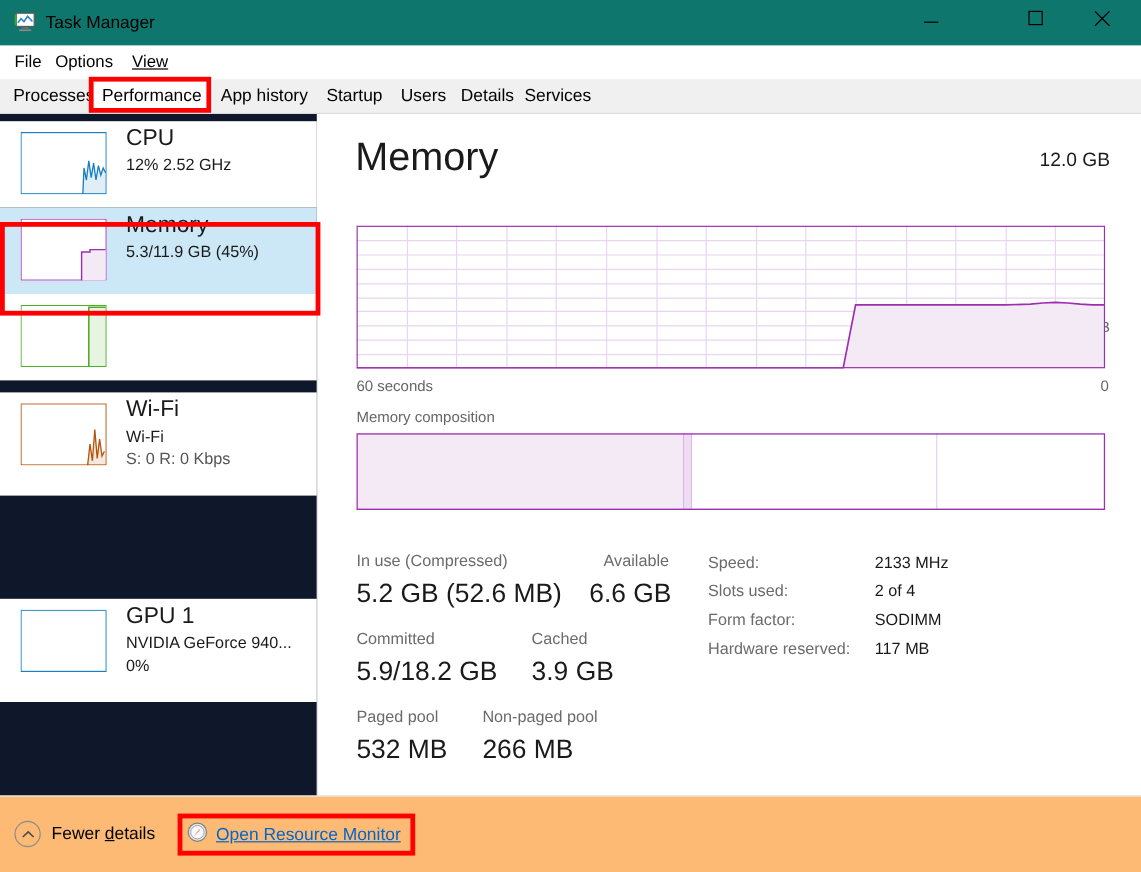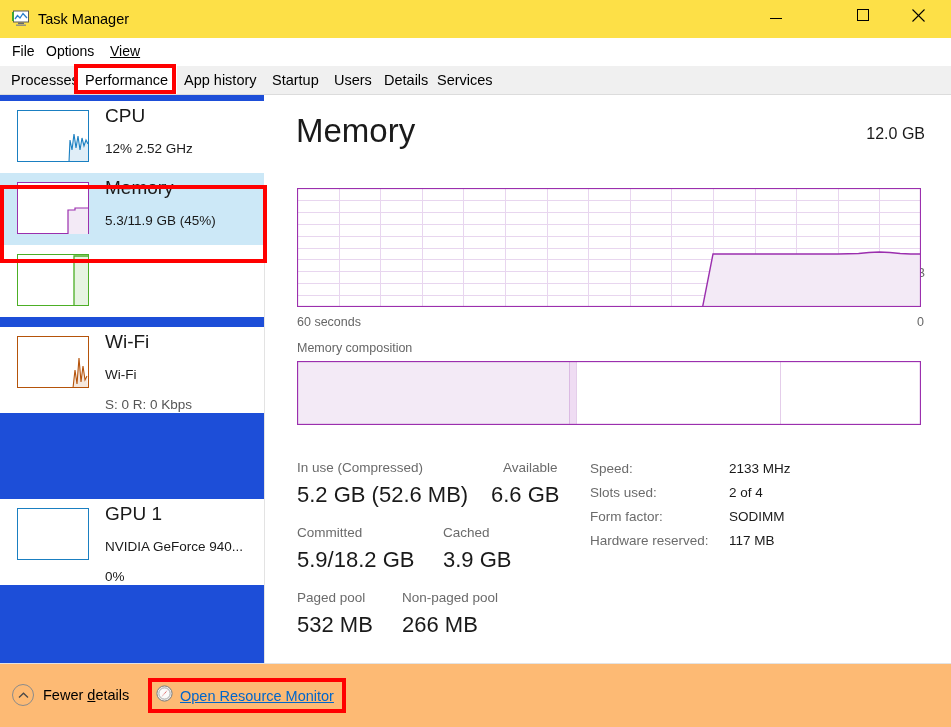--- a/index.html
+++ b/index.html
@@ -11,21 +11,21 @@
     position: relative;
     overflow: hidden;
     font-family: "Liberation Sans", sans-serif;
     color: #000000;
     -webkit-font-smoothing: antialiased;
   }
 
   
   #titlebar {
     position: absolute; left: 0; top: 0; width: 951px; height: 38px;
-    background: #fde047;
+    background: #0f766e;
   }
   #app-icon {
     position: absolute; left: 12px; top: 10px; width: 18px; height: 17px;
   }
   #title-text {
     position: absolute; left: 38px; top: 10px;
     font-size: 14.5px; color: #000; line-height: 18px;
     white-space: nowrap;
   }
   .wbtn {
@@ -86,21 +86,21 @@
     background: #ffffff;
   }
   #splitter {
     position: absolute; left: 264px; top: 103px;
     width: 1px; height: 560px; background: #e3e3e3;
   }
 
   
   #sidebar {
     position: absolute; left: 0; top: 0; width: 264px; height: 568px;
-    background: #1d4ed8;
+    background: #0f172a;
   }
   .side-item {
     position: absolute; left: 0; width: 264px; height: 72px;
     background: #ffffff;
   }
   .side-item.active { background: #cce8f7; }
   .side-thumb {
     position: absolute; left: 17px; top: 9px;
     width: 72px; height: 52px;
     background: #ffffff;
@@ -110,21 +110,21 @@
   .side-thumb svg { display:block; }
   .side-texts {
     position: absolute; left: 105px; top: 3px; right: 4px;
   }
   .side-name {
     font-size: 19px; line-height: 24px; color: #1a1a1a;
     white-space: nowrap; overflow: hidden;
   }
   .side-sub {
     font-size: 13.5px; line-height: 19px; color: #1a1a1a;
-    white-space: nowrap; overflow: hidden; margin-top: 11px;
+    white-space: nowrap; overflow: hidden;
   }
   .side-sub.dim { color: #555; }
 
   
   #panel {
     position: absolute; left: 265px; top: 0; width: 686px; height: 568px;
   }
   #panel-title {
     position: absolute; left: 31px; top: 16px;
     font-size: 33px; line-height: 40px; color: #1a1a1a;

